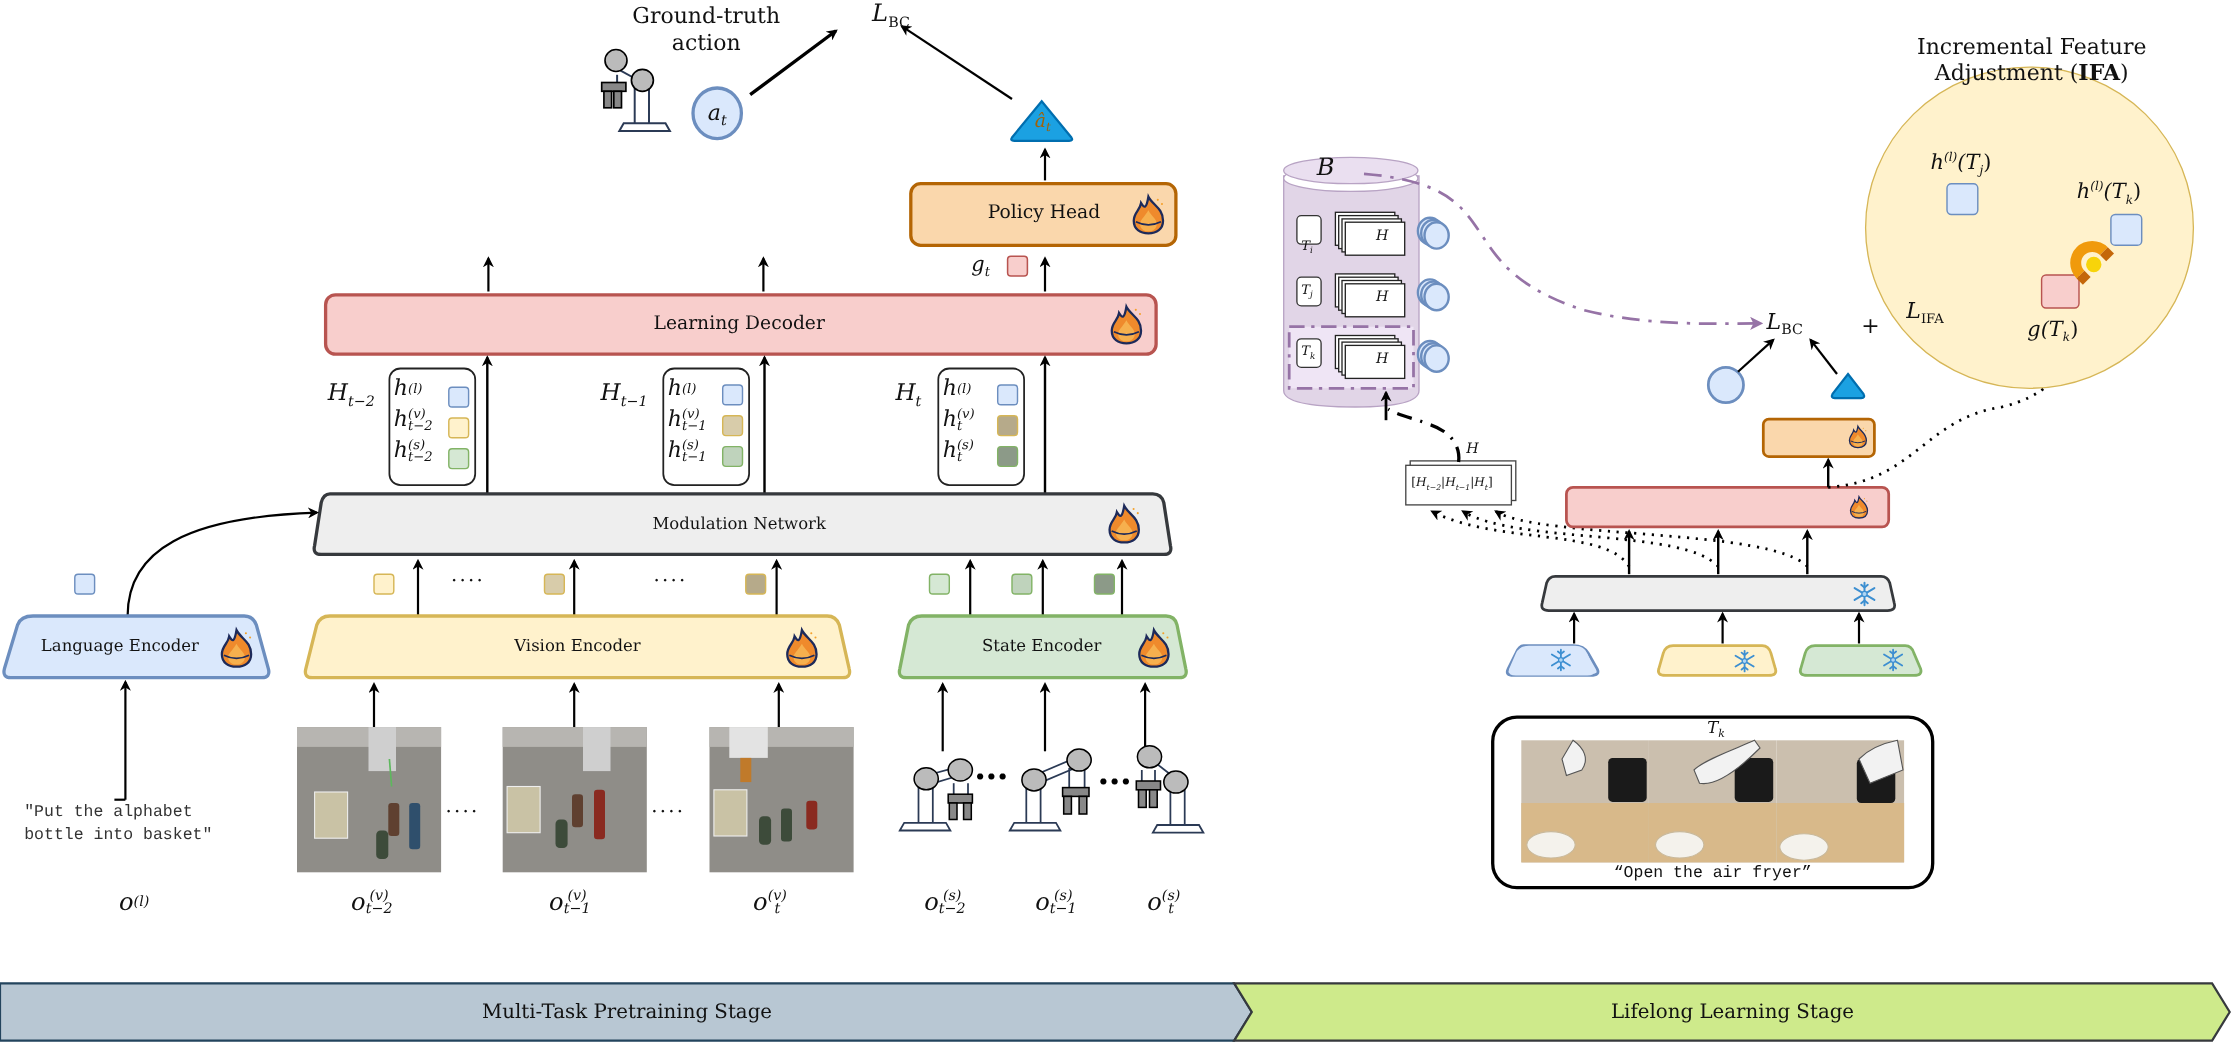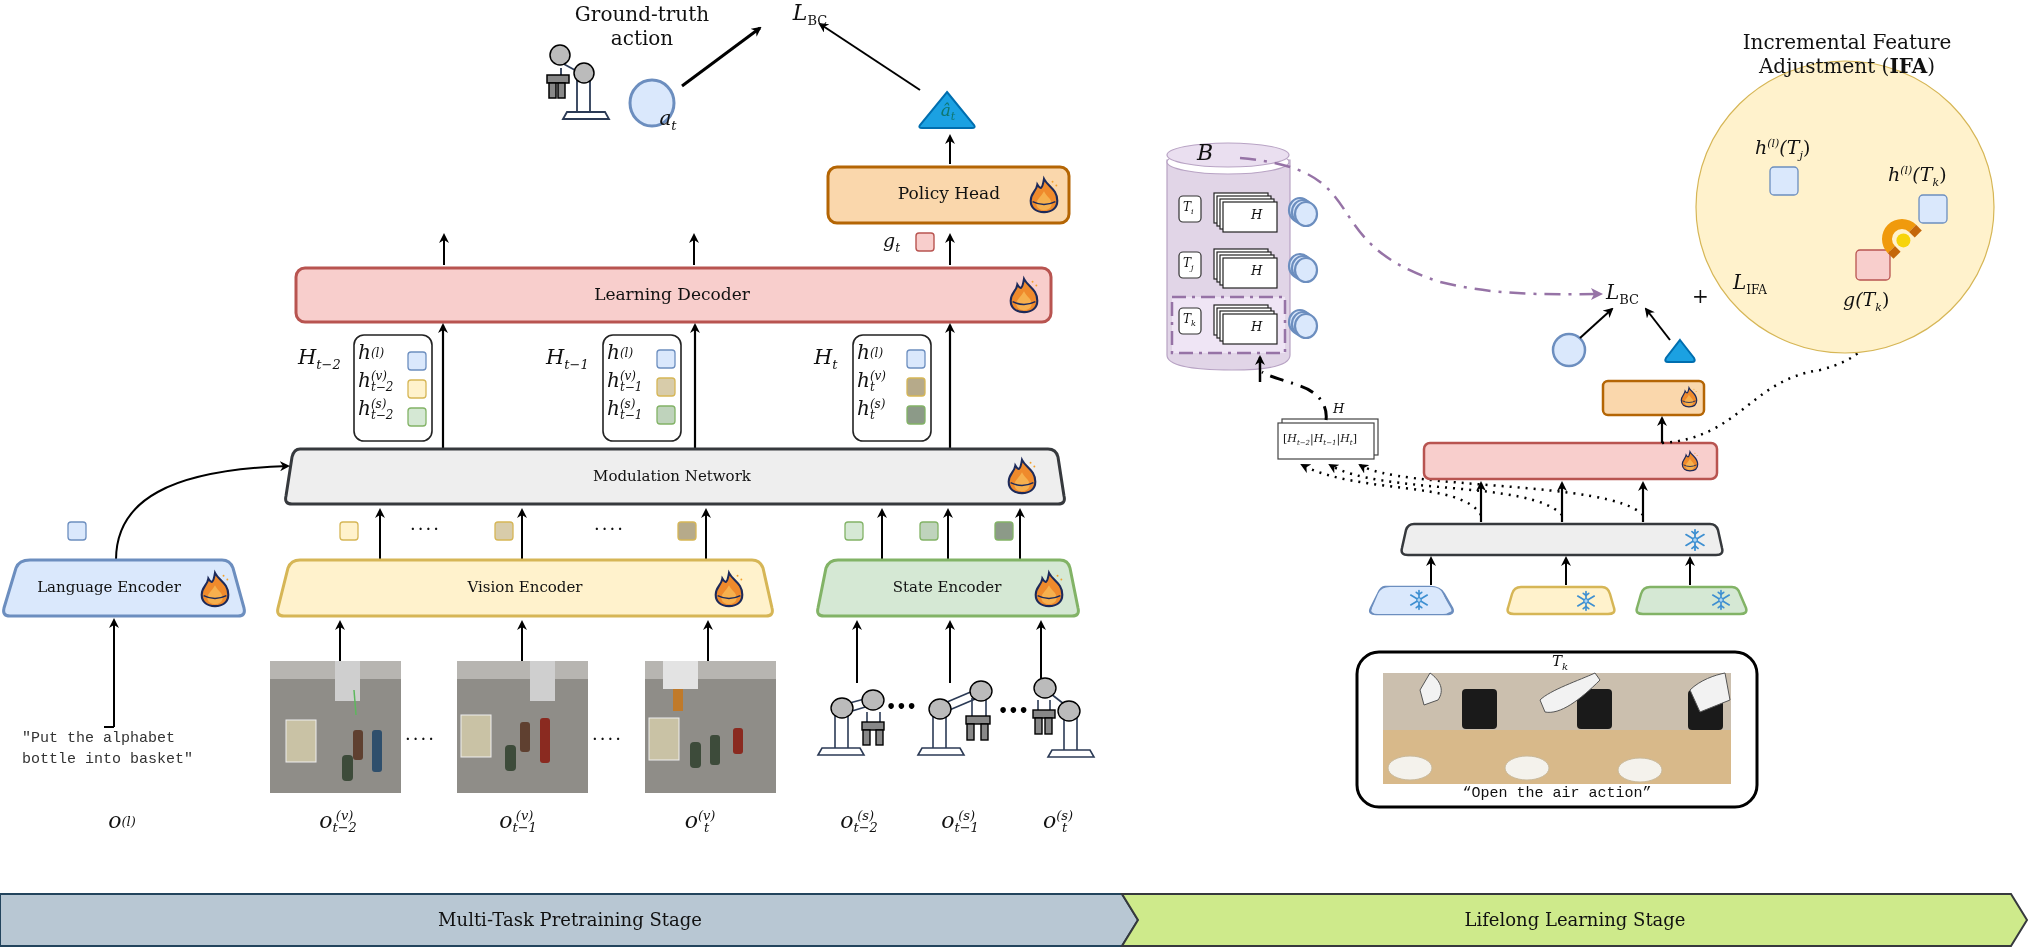--- a/index.html
+++ b/index.html
@@ -349,22 +349,22 @@
     <path d="M1122 894 L2011 894 L2027 920 L2011 946 L1122 946 L1138 920 Z" fill="#ceea8b" stroke="#36393d" stroke-width="2"></path>
   </g>
 </svg>
 
 
 <div class="lbl center" style="left:810px;top:0px;font-size:22px;"><span class="math">L</span><sub style="font-size:13px;">BC</sub></div>
 <div class="lbl title center" style="left:642px;top:2px;">
       <div>Ground-truth</div>
       <div>action</div>
     </div>
-<div class="lbl center" style="left:668px;top:90px;font-size:20px;margin-top:16px;"><span class="math">a</span><sub class="math" style="font-size:13px;">t</sub></div>
-<div class="lbl center" style="left:948px;top:100px;font-size:17px;color:#0f766e;"><span class="math">â</span><sub class="math" style="font-size:11px;">t</sub></div>
+<div class="lbl center" style="left:652px;top:90px;font-size:20px;"><span class="math">a</span><sub class="math" style="font-size:13px;">t</sub></div>
+<div class="lbl center" style="left:948px;top:100px;font-size:17px;color:#a16207;"><span class="math">â</span><sub class="math" style="font-size:11px;">t</sub></div>
 
 <div class="lbl box-label center" style="left:949px;top:183px;">Policy Head</div>
 <div class="lbl" style="left:883px;top:229px;font-size:19px;"><span class="math">g</span><sub class="math" style="font-size:12px;">t</sub></div>
 <div class="lbl box-label center" style="left:672px;top:284px;">Learning Decoder</div>
 <div class="lbl center" style="left:672px;top:467px;font-size:15px;">Modulation Network</div>
 <div class="lbl center" style="left:109px;top:578px;font-size:15px;">Language Encoder</div>
 <div class="lbl center" style="left:525px;top:578px;font-size:15px;">Vision Encoder</div>
 <div class="lbl center" style="left:947px;top:578px;font-size:15px;">State Encoder</div>
 
 <div class="lbl" style="left:410px;top:518px;font-size:18px;letter-spacing:2px;">····</div>
@@ -449,37 +449,37 @@
         </span></div>
     </div>
 
 
 <div class="lbl title center" style="left:1847px;top:30px;">
       <div>Incremental Feature</div>
       <div><span>Adjustment (</span><b>IFA</b><span>)</span></div>
     </div>
 <div class="lbl math" style="left:1197px;top:140px;font-size:22px;">B</div>
 <div id="buffer-labels">
-      <div class="lbl" style="left: 1183px; top: 200px; font-size: 12px;"><span class="math">T</span><sub class="math" style="font-size:8px">i</sub></div>
+      <div class="lbl" style="left: 1183px; top: 216px; font-size: 12px;"><span class="math">T</span><sub class="math" style="font-size:8px">i</sub></div>
       <div class="lbl math" style="left: 1251px; top: 207px; font-size: 13px;">H</div>
       <div class="lbl" style="left: 1183px; top: 256px; font-size: 12px;"><span class="math">T</span><sub class="math" style="font-size:8px">j</sub></div>
       <div class="lbl math" style="left: 1251px; top: 263px; font-size: 13px;">H</div>
       <div class="lbl" style="left: 1183px; top: 312px; font-size: 12px;"><span class="math">T</span><sub class="math" style="font-size:8px">k</sub></div>
       <div class="lbl math" style="left: 1251px; top: 319px; font-size: 13px;">H</div>
     </div>
 <div class="lbl math" style="left:1333px;top:401px;font-size:13px;">H</div>
 <div class="lbl" style="left:1283px;top:432px;font-size:11px;" id="concat-label">[<span class="math">H</span><sub class="math" style="font-size:7px">t−2</sub>|<span class="math">H</span><sub class="math" style="font-size:7px">t−1</sub>|<span class="math">H</span><sub class="math" style="font-size:7px">t</sub>]</div>
 
 <div class="lbl" style="left:1606px;top:280px;font-size:20px;"><span class="math">L</span><sub style="font-size:13px;">BC</sub></div>
 <div class="lbl" style="left:1692px;top:284px;font-size:20px;">+</div>
 <div class="lbl" style="left:1733px;top:270px;font-size:20px;"><span class="math">L</span><sub style="font-size:12px;">IFA</sub></div>
 <div id="ifa-labels">
       <div class="lbl" style="left: 1755px; top: 136px; font-size: 19px;"><span class="math">h</span><sup class="math" style="font-size:11px">(l)</sup><span class="math">(T</span><sub class="math" style="font-size:11px">j</sub><span>)</span></div>
       <div class="lbl" style="left: 1888px; top: 163px; font-size: 19px;"><span class="math">h</span><sup class="math" style="font-size:11px">(l)</sup><span class="math">(T</span><sub class="math" style="font-size:11px">k</sub><span>)</span></div>
       <div class="lbl" style="left: 1843px; top: 288px; font-size: 19px;"><span class="math">g</span><sup class="math" style="font-size:11px"></sup><span class="math">(T</span><sub class="math" style="font-size:11px">k</sub><span>)</span></div>
     </div>
 
 <div class="lbl center" style="left:1560px;top:652px;font-size:15px;"><span class="math">T</span><sub class="math" style="font-size:10px;">k</sub></div>
-<div class="lbl mono center" style="left:1557px;top:785px;font-size:15px;">“Open the air action”</div>
+<div class="lbl mono center" style="left:1557px;top:785px;font-size:15px;">“Open the air fryer”</div>
 
 <div class="lbl center" style="left:570px;top:909px;font-size:18px;">Multi-Task Pretraining Stage</div>
 <div class="lbl center" style="left:1575px;top:909px;font-size:18px;text-align:center;">Lifelong Learning Stage</div>
 </div>
 
 </body></html>

